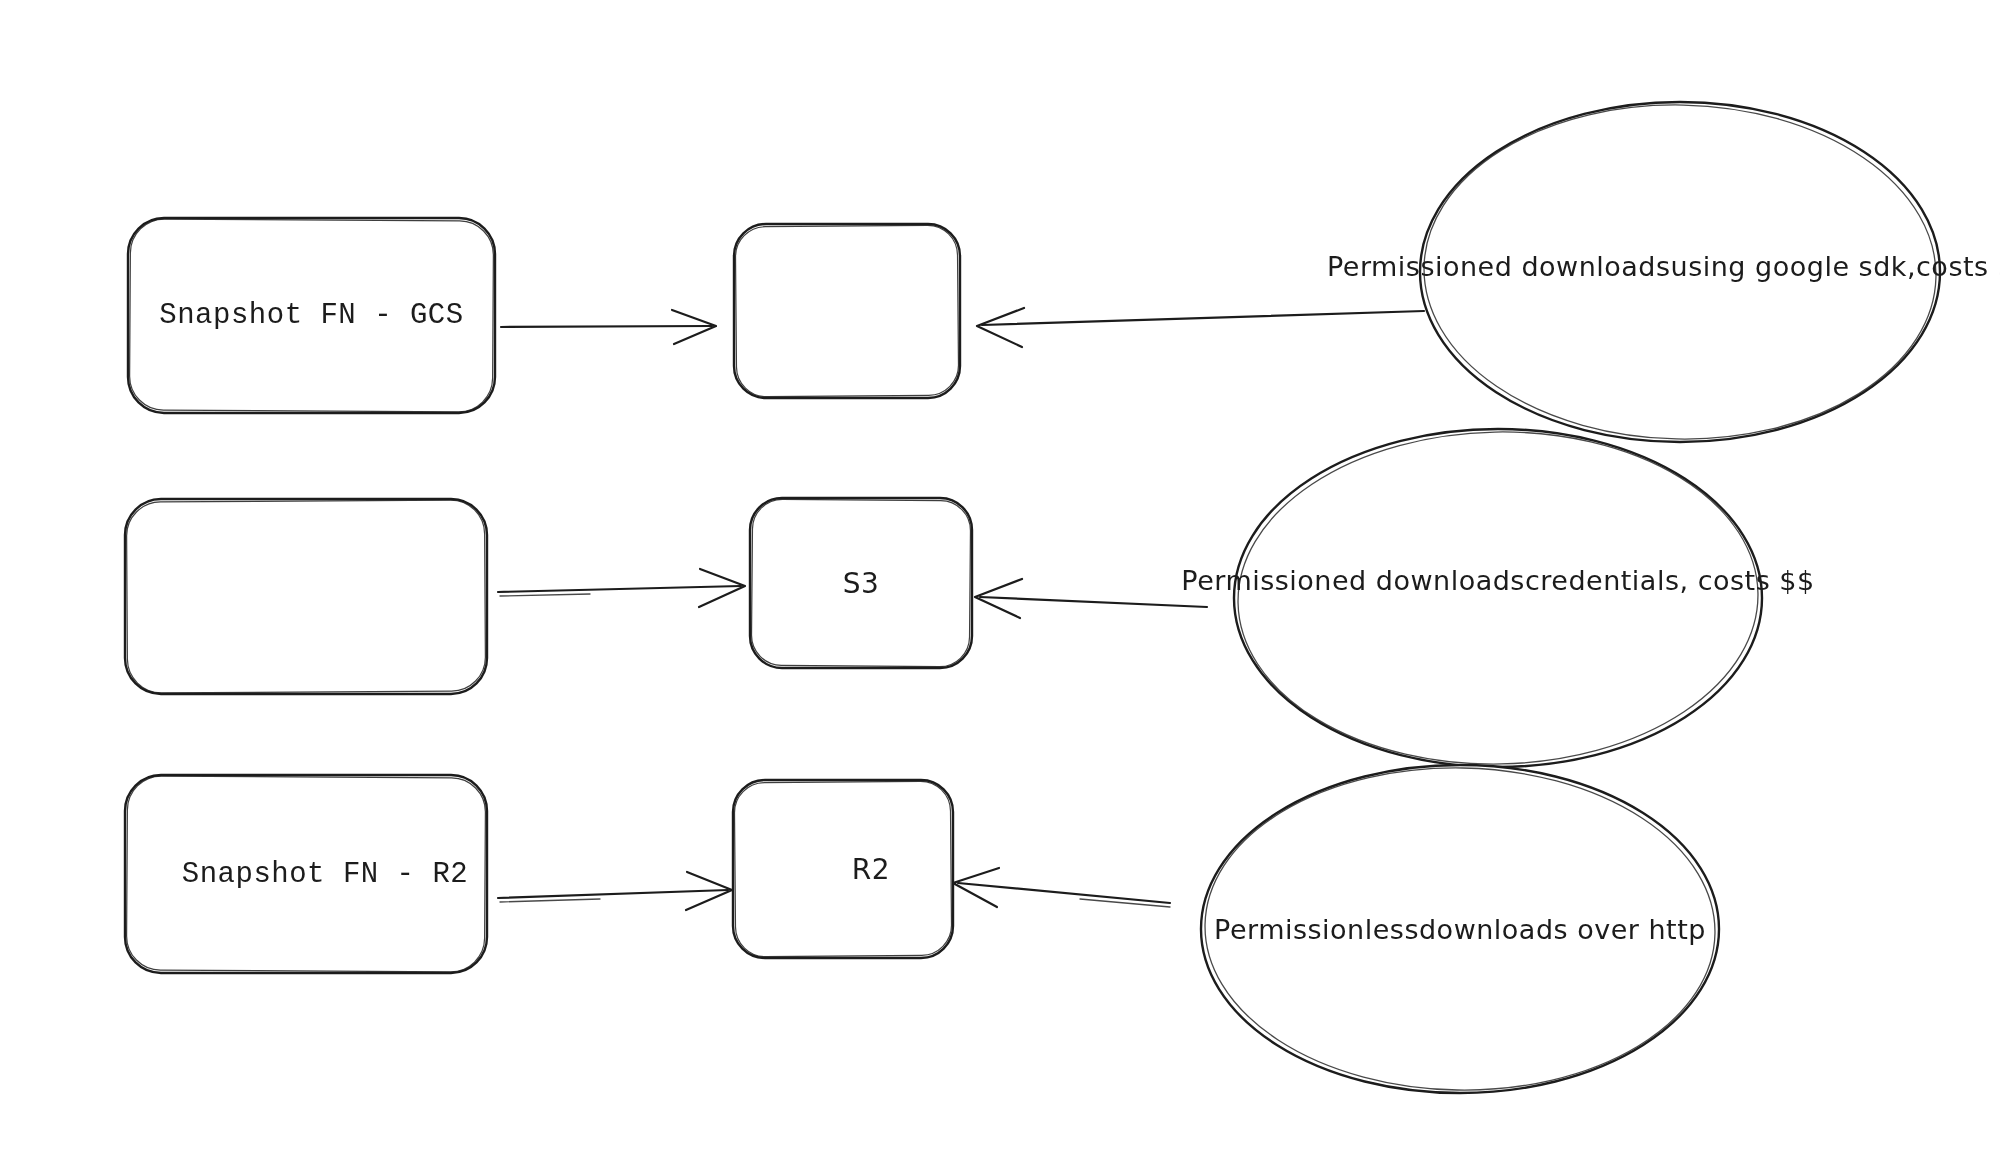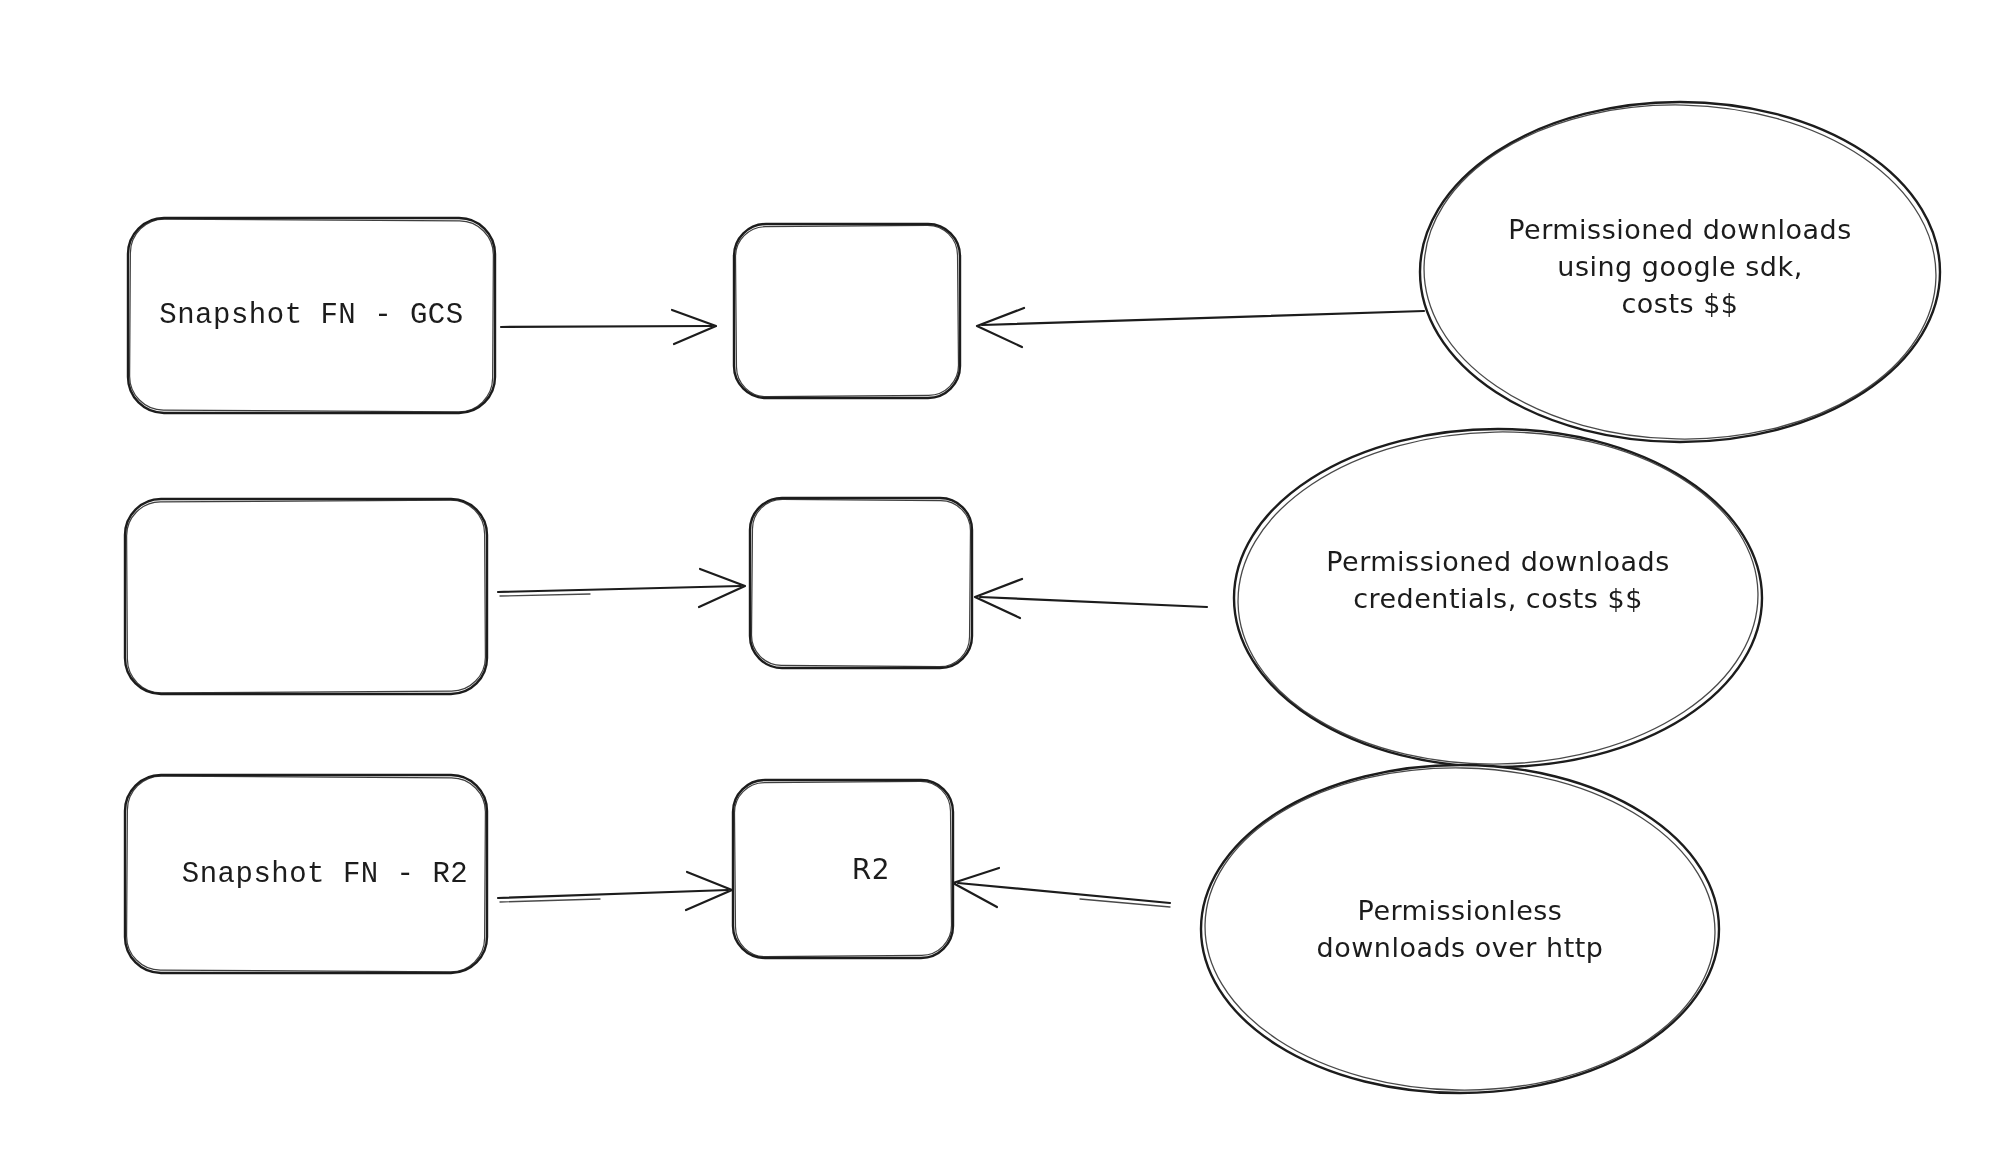--- a/index.html
+++ b/index.html
@@ -31,21 +31,21 @@
     pointer-events: none;
   }
   .node-label {
     font-size: 29px;
     font-family: Liberation Mono, monospace;
   }
   .store-label {
     font-size: 28px;
   }
   .note {
-    flex-direction: column;
+    flex-direction: row;
     font-size: 27px;
     line-height: 37px;
   }
   .note div { white-space: nowrap; }
 </style>
 </head>
 <body>
 
 <div class="canvas">
 
@@ -118,20 +118,21 @@
     </g>
   </svg>
 
   <div class="label node-label" style="left:128px; top:218px; width:367px; height:195px;">Snapshot FN - GCS</div>
   <div class="label note" style="left:1420px; top:96px; width:520px; height:340px;">
     <div>Permissioned downloads</div>
     <div>using google sdk,</div>
     <div>costs $$</div>
   </div>
 
+  <div class="label store-label" style="left:750px; top:498px; width:222px; height:170px;">S3</div>
   <div class="label note" style="left:1234px; top:429px; width:528px; height:302px;">
     <div>Permissioned downloads</div>
     <div>credentials, costs $$</div>
   </div>
 
   <div class="label node-label" style="left:125px; top:775px; width:400px; height:198px;">Snapshot FN - R2</div>
   <div class="label store-label" style="left:733px; top:780px; width:220px; height:178px;padding-left:28px;">R2</div>
   <div class="label note" style="left:1201px; top:765px; width:518px; height:328px;">
     <div>Permissionless</div>
     <div>downloads over http</div>

